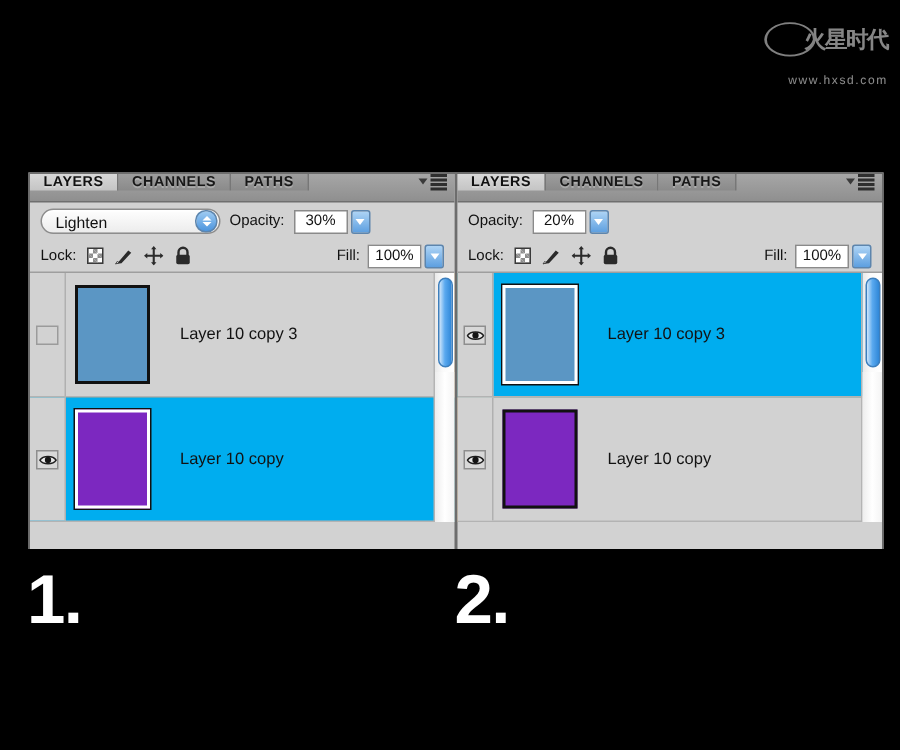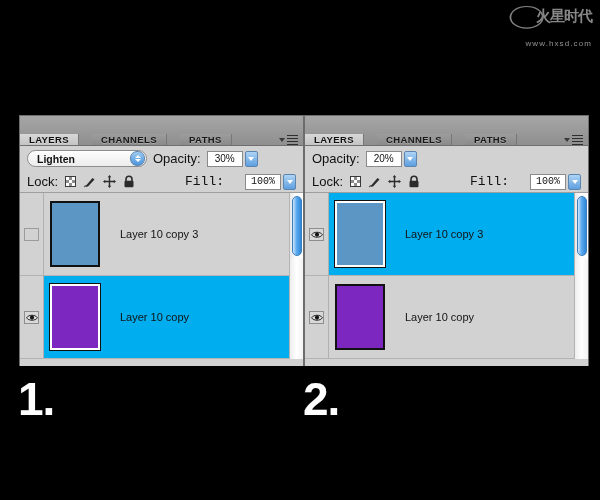--- a/index.html
+++ b/index.html
@@ -7,21 +7,21 @@
     margin: 0; padding: 0;
     width: 600px; height: 500px;
     background: #000;
     font-family: "Liberation Sans", sans-serif;
     overflow: hidden;
   }
   #stage { position: relative; width: 600px; height: 500px; background: #000; }
 
   
   .watermark {
-    position: absolute; top: 10px; right: 8px;
+    position: absolute; top: 20px; right: 8px;
     width: 122px; height: 34px;
     opacity: .62;
     display: flex; flex-direction: column; align-items: flex-end; justify-content: center;
     pointer-events: none;
   }
   .wm-top { display: flex; align-items: center; gap: 3px; }
   .wm-swoosh {
     font-size: 19px; color: #cfcfcf; line-height: 1;
     font-family: "Liberation Serif", serif; transform: scaleX(1.5);
   }
@@ -51,26 +51,25 @@
     overflow: hidden;
     border-left: 1px solid #6d6d6d;
     border-top: 1px solid #6d6d6d;
     border-right: 1px solid #6d6d6d;
   }
   #panel-1 { left: 19px; top: 115px; }
   #panel-2 { left: 304px; top: 115px; }
 
   
   .tabbar {
-    height: 30px; display: flex; align-items: flex-end;
+    height: 19px; display: flex; align-items: flex-start;
     background: #9a9a9a;
     background: linear-gradient(to bottom, #a6a6a6, #8f8f8f);
     border-bottom: 1px solid #6f6f6f;
     position: relative;
-    gap: 13px;
   }
   .tab {
     padding: 0 9px; display: flex; align-items: center;
     font-size: 9.5px; font-weight: bold; letter-spacing: .4px;
     color: #181818;
     border-right: 1px solid #777;
     background: linear-gradient(to bottom, #9d9d9d, #8a8a8a);
     text-shadow: 0 1px 0 rgba(255,255,255,.25);
   }
   .tab.active {
@@ -90,42 +89,41 @@
 
   
   .blendrow {
     height: 25px; display: flex; align-items: center; padding: 0 7px;
     gap: 6px; background: #d2d2d2;
   }
   .combo {
     position: relative; width: 120px; height: 17px;
     background: linear-gradient(to bottom, #fefefe, #ececec);
     border: 1px solid #8d8d8d; border-radius: 9px;
-    display: flex; align-items: center; padding-left: 9px;
+    display: flex; align-items: flex-end; padding-left: 9px;
     font-size: 10.5px; color: #111;
     box-shadow: 0 1px 0 rgba(255,255,255,.8) inset;
-    font-weight: bold;
   }
   .combo .stepper {
     position: absolute; right: 1px; top: 0px; width: 15px; height: 15px;
     border-radius: 7px;
     background: linear-gradient(to bottom, #9ecbf2, #4d95de);
     border: 1px solid #5d85ad;
     display: flex; flex-direction: column; align-items: center; justify-content: center;
     gap: 1px;
   }
   .stepper .up {
     width: 0; height: 0; border-left: 3px solid transparent;
     border-right: 3px solid transparent; border-bottom: 3.5px solid #fff;
   }
   .stepper .dn {
     width: 0; height: 0; border-left: 3px solid transparent;
     border-right: 3px solid transparent; border-top: 3.5px solid #fff;
   }
-  .fieldlabel { font-size: 13px; color: #111; }
+  .fieldlabel { font-size: 10px; color: #111; }
   .numfield {
     display: flex; align-items: stretch; height: 16px;
   }
   .numbox {
     width: 36px; background: #fff; border: 1px solid #8a8a8a;
     display: flex; align-items: center; justify-content: center;
     font-size: 10px; color: #111;
   }
   .numarrow {
     width: 13px; margin-left: 2px;
@@ -145,21 +143,21 @@
   }
   .lock-icons { display: flex; align-items: center; gap: 7px; }
   .ico { display: inline-flex; align-items: center; justify-content: center; }
   .ico-checker {
     width: 11px; height: 11px; border: 1px solid #3a3a3a;
     background-image:
       linear-gradient(45deg, #8d8d8d 25%, transparent 25%, transparent 75%, #8d8d8d 75%),
       linear-gradient(45deg, #8d8d8d 25%, #fff 25%, #fff 75%, #8d8d8d 75%);
     background-size: 6px 6px; background-position: 0 0, 3px 3px;
   }
-  .fillwrap { margin-left: auto; display: flex; align-items: center; gap: 21px; font-family: Liberation Mono, monospace; }
+  .fillwrap { margin-left: auto; display: flex; align-items: center; gap: 5px; }
 
   
   .layerlist { position: relative; height: 166px; background: #a16207; }
   .layerrow {
     position: relative; height: 83px; display: flex; align-items: stretch;
     border-bottom: 1px solid #b3b3b3;
   }
   .layerrow.selected { background: #00adef; }
   .layerrow.unselected { background: #d2d2d2; }
   .eyecell {

